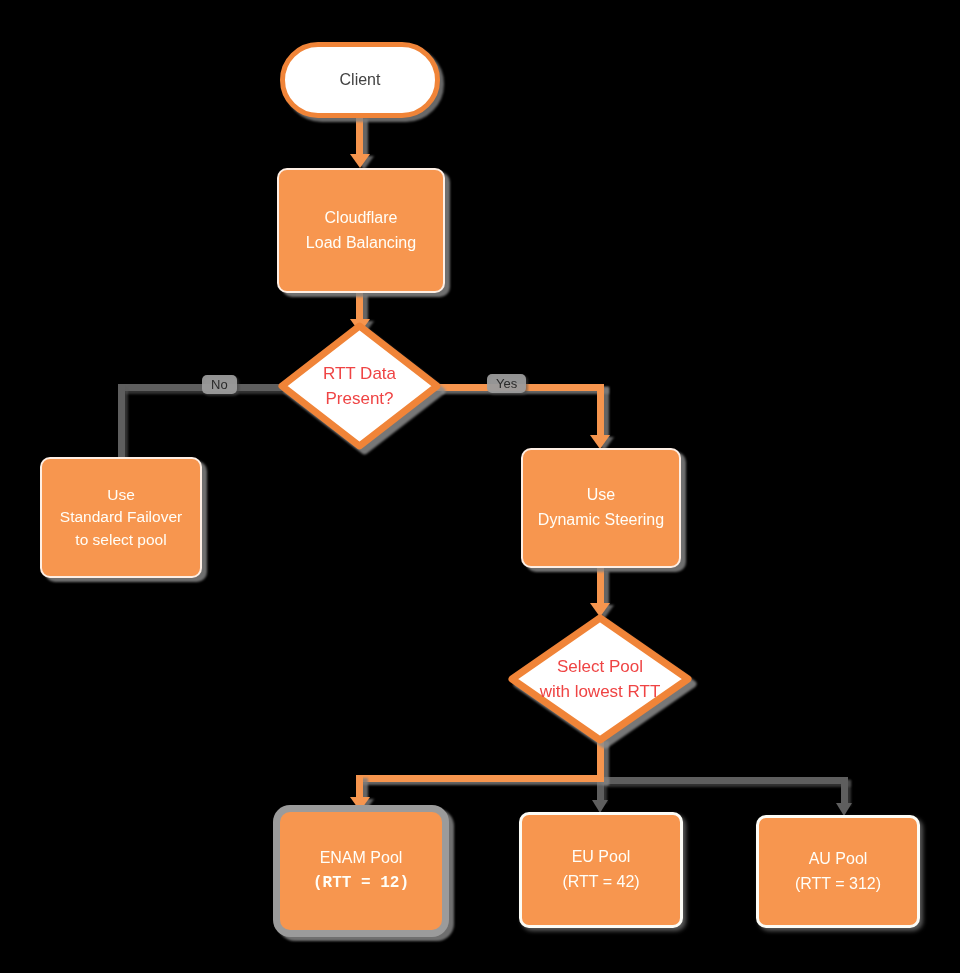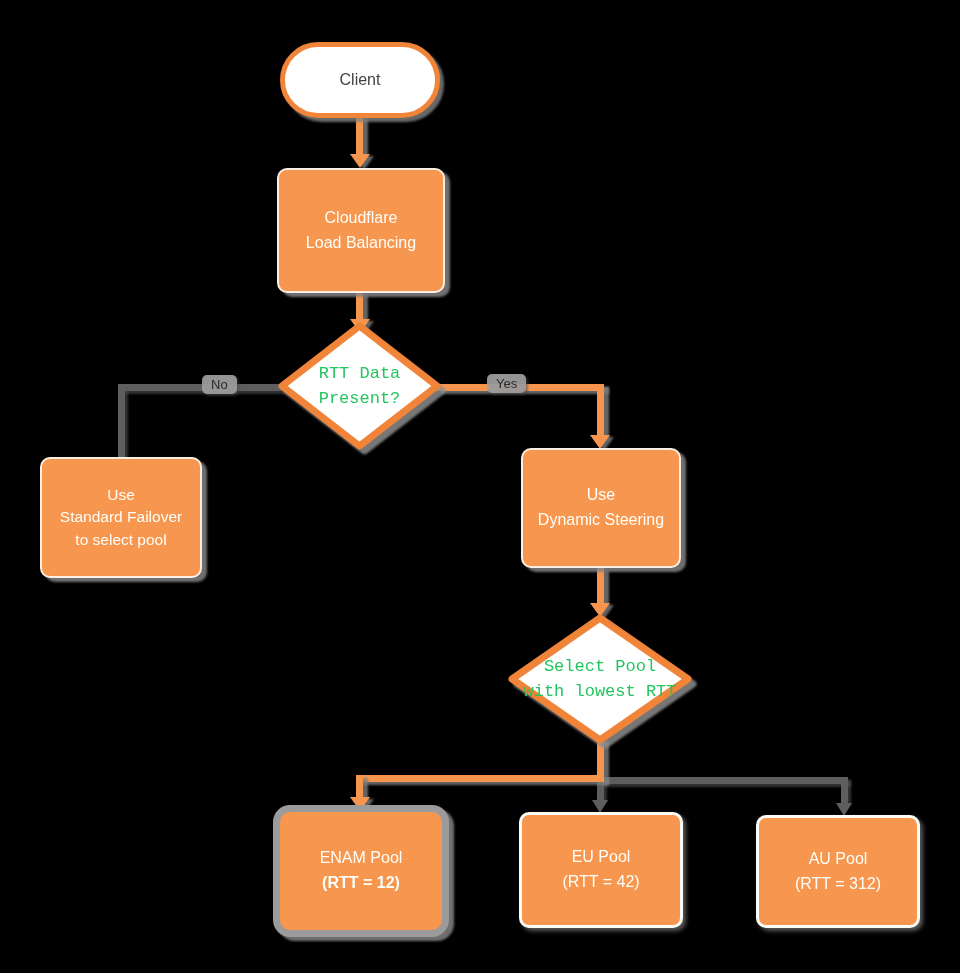--- a/index.html
+++ b/index.html
@@ -15,22 +15,22 @@
     filter:drop-shadow(5px 4px 1px rgba(130,130,130,0.85));
   }
   .pill{
     background:#fff;border:5px solid #F08438;border-radius:40px;color:#424242;font-size:16px;
     filter:drop-shadow(4px 4px 1px rgba(130,130,130,0.8));
   }
   .gray-ring{box-shadow:0 0 0 7px #9B9B9B;border:none;border-radius:10px;}
   .soft-white{border:3px solid #FCFCF6;filter:drop-shadow(3px 3px 2px rgba(160,160,160,0.55));}
   .diamond-wrap{position:absolute;filter:drop-shadow(5px 5px 1px rgba(140,140,140,0.85));}
   .diamond-wrap svg{display:block;}
-  .diamond-label{position:absolute;display:flex;flex-direction:column;align-items:center;justify-content:center;text-align:center;color:#22c55e;font-size:17px;line-height:1.5;font-family:Liberation Mono, monospace;}
-  .bold{font-weight:bold;}
+  .diamond-label{position:absolute;display:flex;flex-direction:column;align-items:center;justify-content:center;text-align:center;color:#ef4444;font-size:17px;line-height:1.5;}
+  .bold{font-weight:bold;font-family:Liberation Mono, monospace;}
   
   .line{position:absolute;}
   .line.orange{background:#F6954E;filter:drop-shadow(5px 3px 1px rgba(125,125,125,0.8));}
   .line.gray{background:#5E5E5E;filter:drop-shadow(3px 3px 1px rgba(90,90,90,0.55));}
   .arrow{position:absolute;width:0;height:0;}
   .arrow.orange{border-left:10px solid transparent;border-right:10px solid transparent;border-top:14px solid #F6954E;filter:drop-shadow(4px 2px 1px rgba(125,125,125,0.8));}
   .arrow.gray{border-left:8px solid transparent;border-right:8px solid transparent;border-top:13px solid #5E5E5E;}
   
   .edge-label{
     position:absolute;background:rgba(158,158,158,0.92);color:#2A2A2A;font-size:13px;

